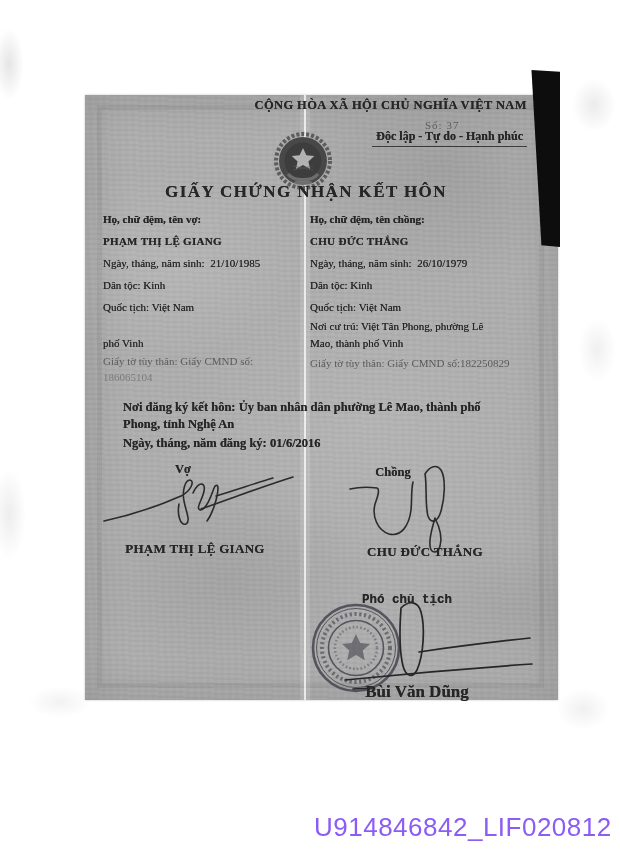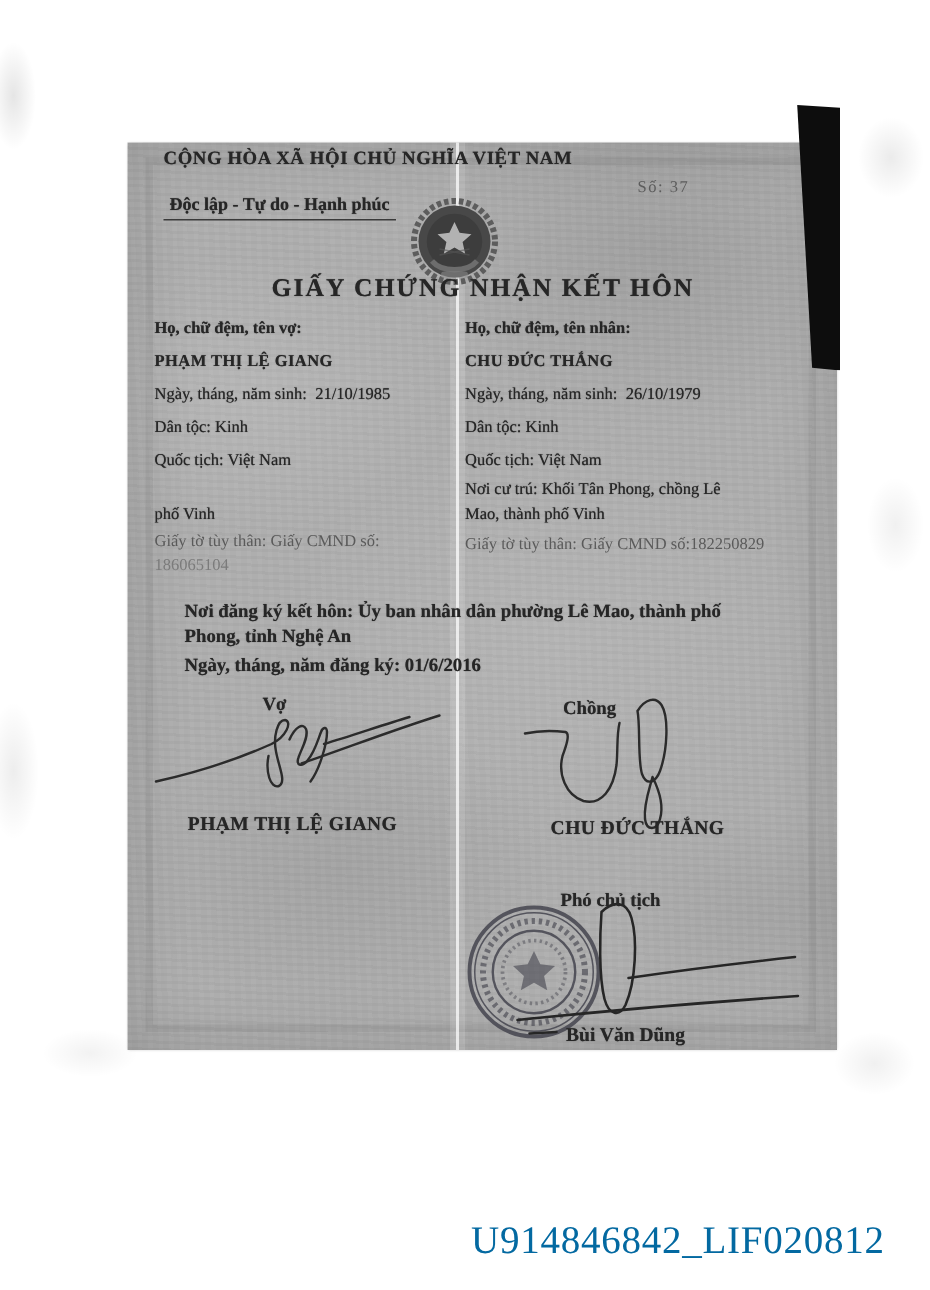--- a/index.html
+++ b/index.html
@@ -39,42 +39,42 @@
   
   .blob{border-radius:50%;}
   .b1{left:-6px;top:28px;width:30px;height:72px;background:radial-gradient(closest-side,rgba(0,0,0,.10),transparent);}
   .b2{left:-8px;top:468px;width:34px;height:92px;background:radial-gradient(closest-side,rgba(0,0,0,.07),transparent);}
   .b3{left:572px;top:78px;width:44px;height:54px;background:radial-gradient(closest-side,rgba(0,0,0,.08),transparent);}
   .b4{left:578px;top:318px;width:38px;height:64px;background:radial-gradient(closest-side,rgba(0,0,0,.06),transparent);}
   .b5{left:28px;top:686px;width:64px;height:32px;background:radial-gradient(closest-side,rgba(0,0,0,.05),transparent);}
   .b6{left:556px;top:688px;width:54px;height:42px;background:radial-gradient(closest-side,rgba(0,0,0,.06),transparent);}
   
   .ink{text-shadow:0 0 .6px rgba(45,45,45,.85);}
-  .hdr{left:0;top:3px;width:442px;text-align:left;padding-left:24px;}
+  .hdr{left:0;top:3px;width:442px;text-align:right;}
   .hdr-country{font-weight:bold;font-size:12.5px;letter-spacing:.4px;}
   .hdr-motto{display:inline-block;font-weight:bold;font-size:12px;margin-top:16px;
              border-bottom:1.5px solid #3a3a3a;padding:0 4px 2px;}
   .doc-number{left:340px;top:24px;font-size:11px;color:#5c5c5c;letter-spacing:1px;}
   .emblem{left:186px;top:37px;}
-  .doc-title{left:16px;top:87px;width:442px;text-align:center;
+  .doc-title{left:0;top:87px;width:442px;text-align:center;
              font-weight:bold;font-size:17px;letter-spacing:1.4px;}
   .line{font-size:11px;white-space:pre-wrap;line-height:15px;}
   .bold{font-weight:bold;}
   .faded{color:#5a5a5a;text-shadow:none;}
   .vfaded{color:#7b7b7b;text-shadow:none;}
   .colL{left:18px;width:206px;}
   .colR{left:225px;width:224px;}
   .reg{left:38px;top:304px;width:404px;font-weight:bold;font-size:12.5px;line-height:16.5px;}
   .reg-date{margin-top:3px;}
   .role{font-weight:bold;font-size:12.5px;text-align:center;}
   .signed-name{font-weight:bold;font-size:13px;text-align:center;letter-spacing:.3px;}
   .signer-head{left:172px;top:478px;width:300px;text-align:center;font-weight:bold;font-size:12.5px;letter-spacing:.3px;}
-  .signer-pos{left:172px;top:498px;width:300px;text-align:center;font-weight:bold;font-size:12.5px;}
-  .signer-name{left:262px;top:587px;width:140px;text-align:center;font-weight:bold;font-size:13px;}
-  .scan-code{left:314px;top:812px;font-size:26px;color:#0369a1;letter-spacing:.5px;font-family:Liberation Serif, serif;}
+  .signer-pos{left:172px;top:498px;width:300px;text-align:center;font-weight:bold;font-size:12.5px;font-family:Liberation Mono, monospace;}
+  .signer-name{left:262px;top:587px;width:140px;text-align:center;font-weight:bold;font-size:17px;}
+  .scan-code{left:314px;top:812px;font-size:26px;color:#8b5cf6;letter-spacing:.5px;font-family:Liberation Sans, sans-serif;}
   svg{display:block;}
 </style>
 </head>
 <body>
 
 <div class="abs blob b1"></div>
 <div class="abs blob b2"></div>
 <div class="abs blob b3"></div>
 <div class="abs blob b4"></div>
 <div class="abs blob b5"></div>
@@ -108,26 +108,26 @@
 
   <div class="abs line bold ink colL" style="top:117px">Họ, chữ đệm, tên vợ:</div>
   <div class="abs line bold ink colL" style="top:139px;letter-spacing:.3px">PHẠM THỊ LỆ GIANG</div>
   <div class="abs line ink colL" style="top:161px">Ngày, tháng, năm sinh:  21/10/1985</div>
   <div class="abs line ink colL" style="top:183px">Dân tộc: Kinh</div>
   <div class="abs line ink colL" style="top:205px">Quốc tịch: Việt Nam</div>
   <div class="abs line ink colL" style="top:241px">phố Vinh</div>
   <div class="abs line faded colL" style="top:259px">Giấy tờ tùy thân: Giấy CMND số:</div>
   <div class="abs line vfaded colL" style="top:275px">186065104</div>
 
-  <div class="abs line bold ink colR" style="top:117px">Họ, chữ đệm, tên nhân:</div>
+  <div class="abs line bold ink colR" style="top:117px">Họ, chữ đệm, tên chồng:</div>
   <div class="abs line bold ink colR" style="top:139px;letter-spacing:.3px">CHU ĐỨC THẮNG</div>
   <div class="abs line ink colR" style="top:161px">Ngày, tháng, năm sinh:  26/10/1979</div>
   <div class="abs line ink colR" style="top:183px">Dân tộc: Kinh</div>
   <div class="abs line ink colR" style="top:205px">Quốc tịch: Việt Nam</div>
-  <div class="abs line ink colR" style="top:224px">Nơi cư trú: Khối Tân Phong, chồng Lê</div>
+  <div class="abs line ink colR" style="top:224px">Nơi cư trú: Việt Tân Phong, phường Lê</div>
   <div class="abs line ink colR" style="top:241px">Mao, thành phố Vinh</div>
   <div class="abs line faded colR" style="top:261px">Giấy tờ tùy thân: Giấy CMND số:182250829</div>
 
   <div class="abs reg ink">
     <div>Nơi đăng ký kết hôn: Ủy ban nhân dân phường Lê Mao, thành phố</div>
     <div>Phong, tỉnh Nghệ An</div>
     <div class="reg-date">Ngày, tháng, năm đăng ký: 01/6/2016</div>
   </div>
 
   <div class="abs role ink" style="left:68px;top:367px;width:60px">Vợ</div>

